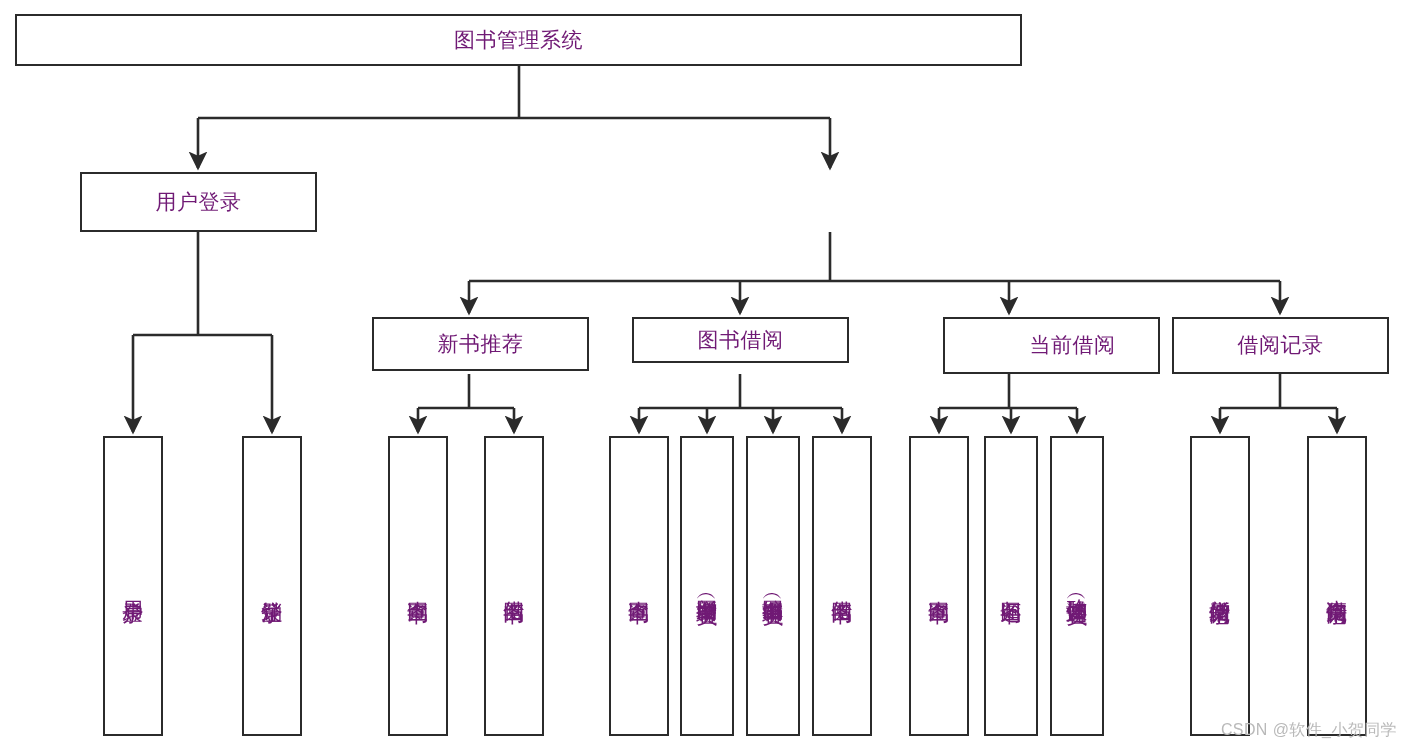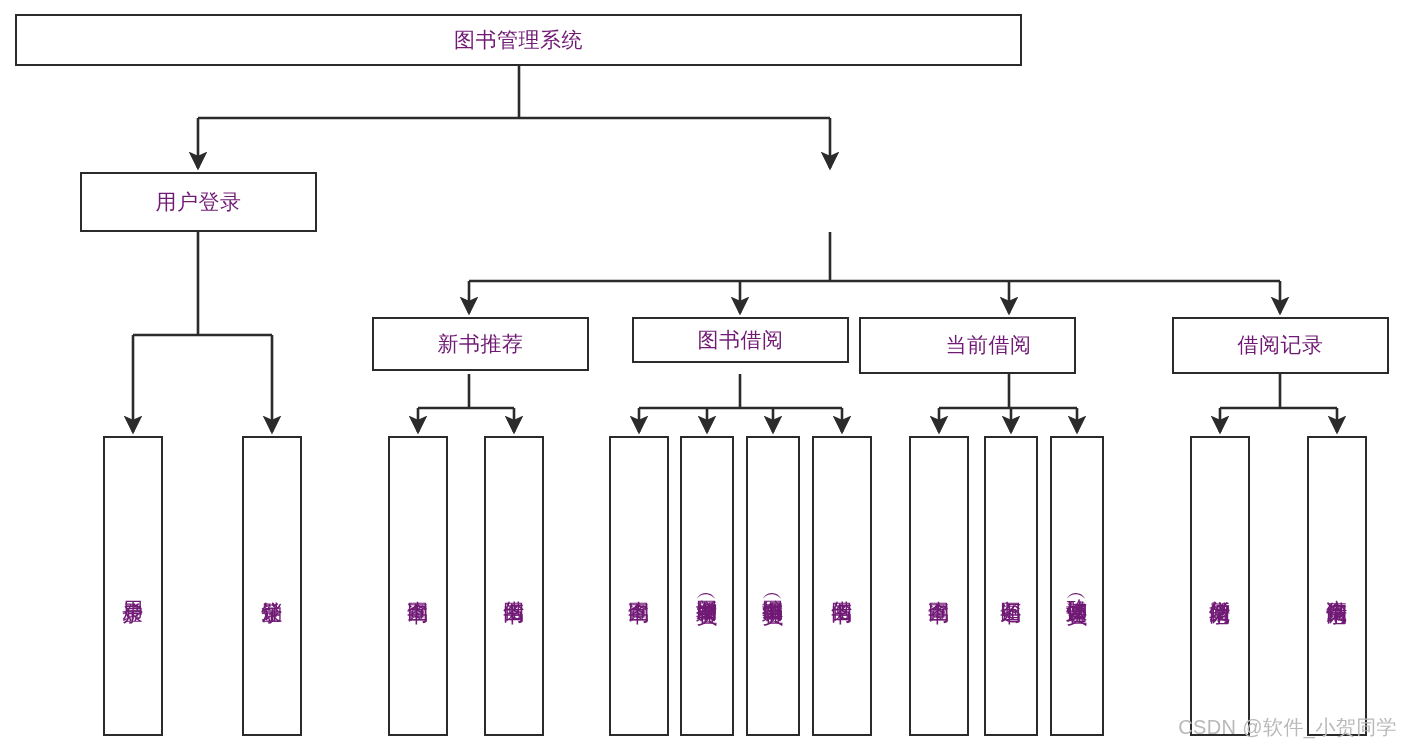--- a/index.html
+++ b/index.html
@@ -51,21 +51,21 @@
     white-space: normal;
     font-size: 21px;
     line-height: 1.32;
     letter-spacing: 1px;
     max-height: 276px;
   }
   #watermark {
     position: absolute;
     right: 8px;
     bottom: 6px;
-    font-size: 20px;
+    font-size: 16px;
     color: #b9b9b9;
     white-space: nowrap;
     letter-spacing: 0.4px;
   }
 </style>
 </head>
 <body>
 
 <div id="canvas">
 
@@ -126,21 +126,21 @@
   <div class="node" id="node-l2-0" style="left: 80px; top: 172px; width: 237px; height: 60px;">
     <span class="label">用户登录</span>
   </div>
 
   <div class="node" id="node-l3-0" style="left: 361px; top: 317px; width: 217px; height: 54px; margin-left: 11px;">
     <span class="label">新书推荐</span>
   </div>
   <div class="node" id="node-l3-1" style="left: 632px; top: 317px; width: 217px; height: 46px;">
     <span class="label">图书借阅</span>
   </div>
-  <div class="node" id="node-l3-2" style="left: 859px; top: 317px; width: 217px; height: 57px; padding-left: 42px;">
+  <div class="node" id="node-l3-2" style="left: 943px; top: 317px; width: 217px; height: 57px; padding-left: 42px;">
     <span class="label">当前借阅</span>
   </div>
   <div class="node" id="node-l3-3" style="left: 1172px; top: 317px; width: 217px; height: 57px;">
     <span class="label">借阅记录</span>
   </div>
 
   <div class="node leaf" id="node-leaf-0" style="left: 103px; top: 436px; width: 60px; height: 300px;">
     <span class="label">用户登录</span>
   </div>
   <div class="node leaf" id="node-leaf-1" style="left: 242px; top: 436px; width: 60px; height: 300px;">

